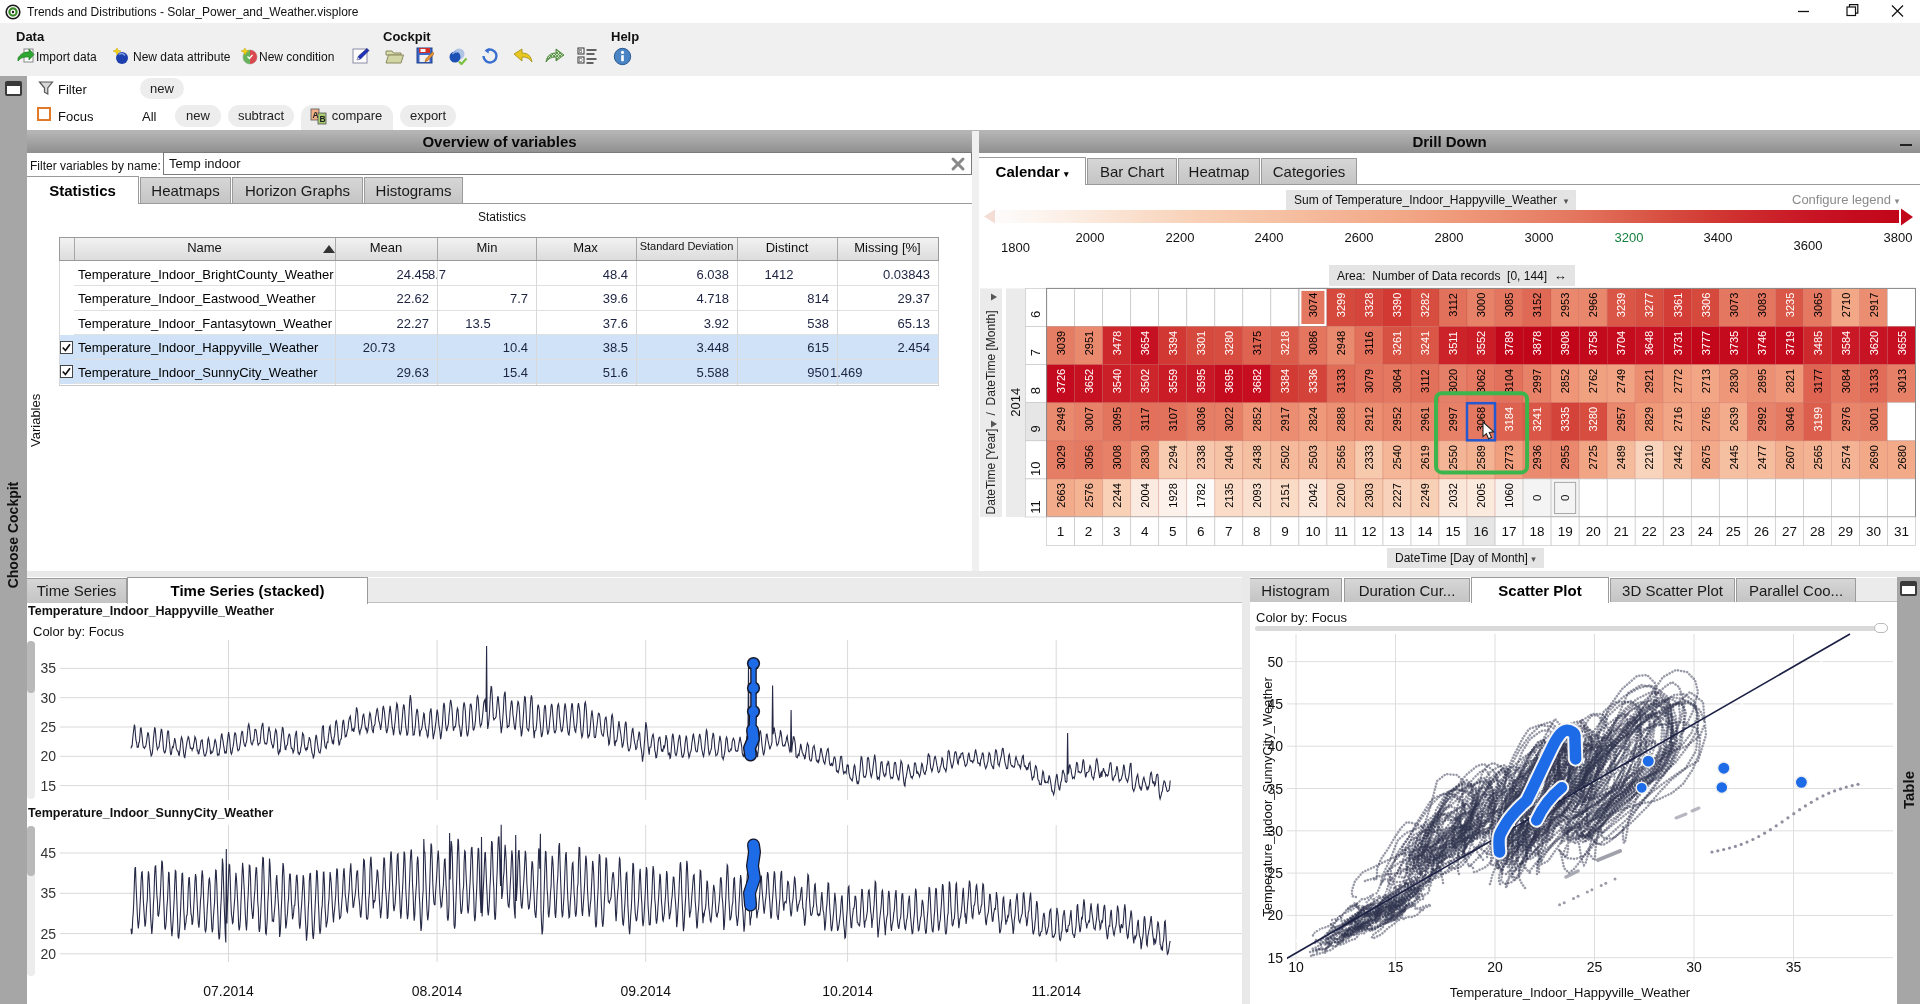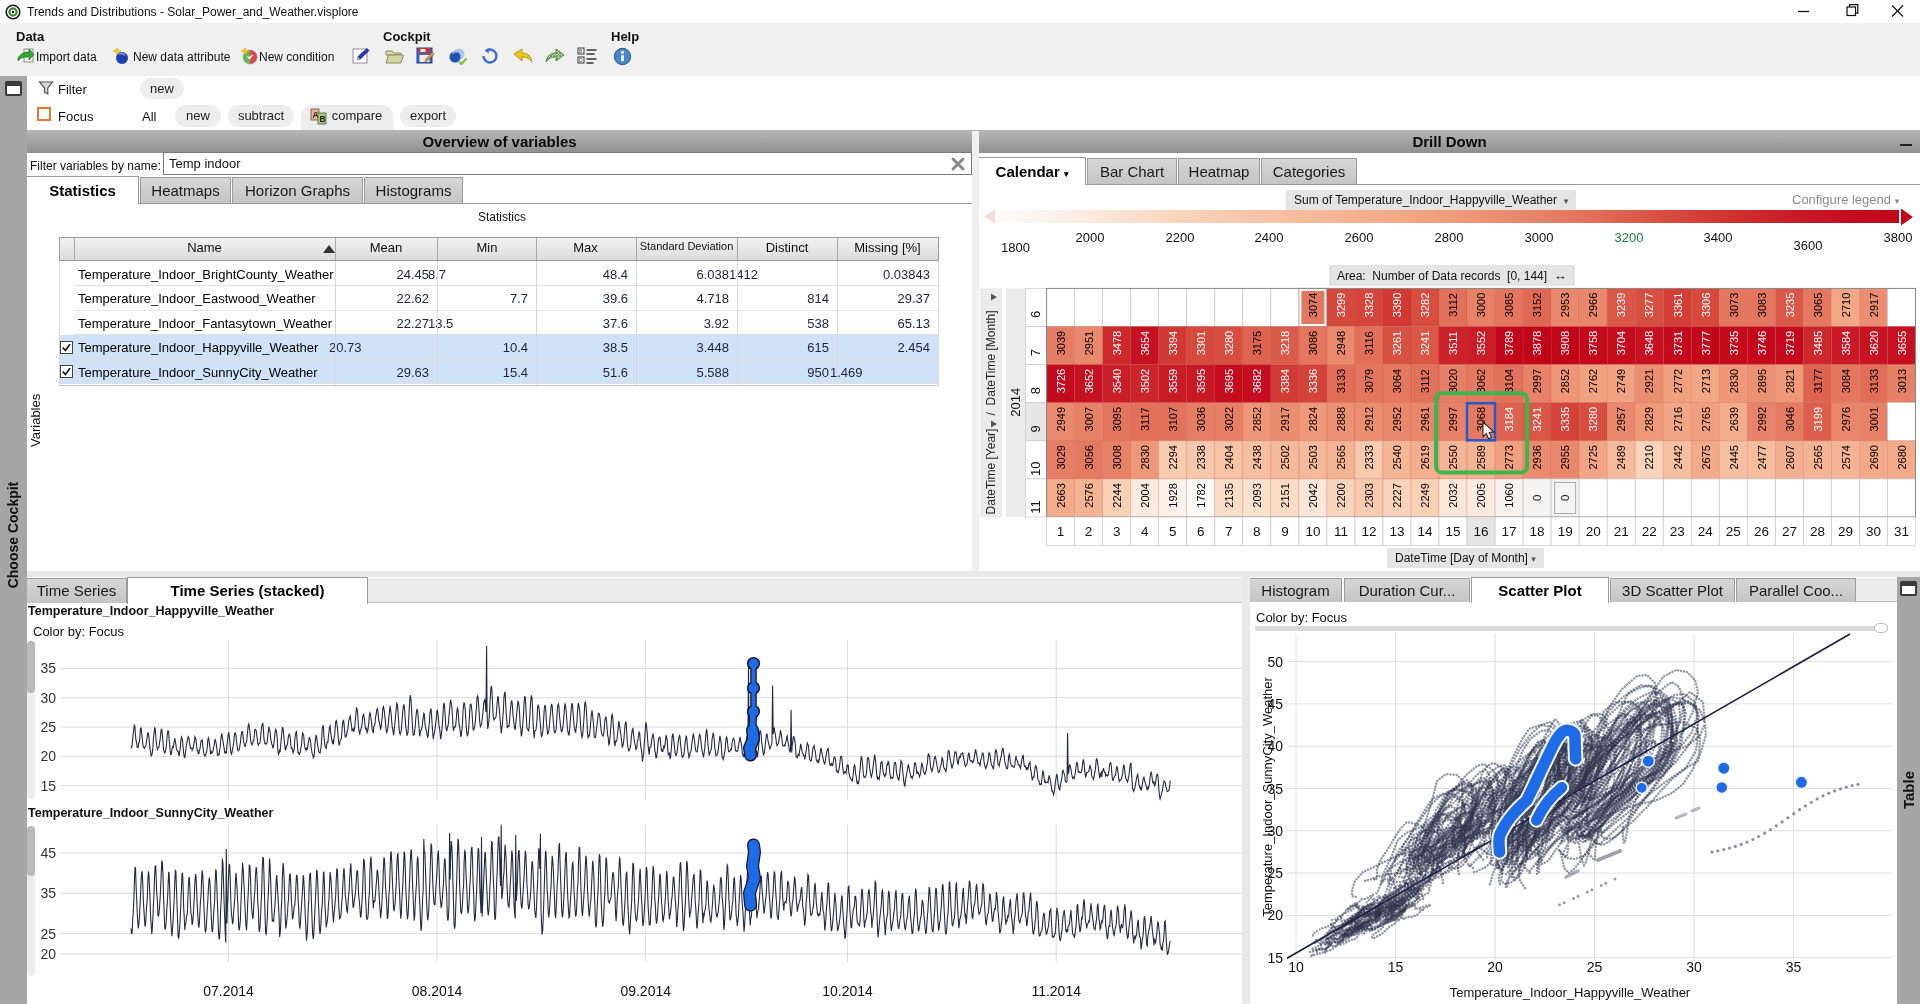--- a/index.html
+++ b/index.html
@@ -169,46 +169,46 @@
 <div class="abs" style="left:837px;top:238px;width:1px;height:22px;background:#a8a8a8;"></div>
 <svg class="abs" style="left:323px;top:245px" width="12" height="8" viewBox="0 0 12 8">
     <path d="M6 0l6 8H0z" fill="#333"></path>
   </svg>
 <div class="abs" style="left:74px;top:261.5px;width:865px;height:24.6px;background:#fff;border-bottom:1px solid #e0e0e0;"></div>
 <div class="abs" style="left:78px;top:266.5px;font-size:13px;color:#000;white-space:nowrap;">Temperature_Indoor_BrightCounty_Weather</div>
 <div class="abs" style="left:329px;top:266.5px;width:100px;font-size:13px;color:#1c2340;text-align:right;">24.45</div>
 <div class="abs" style="left:428px;top:266.5px;width:100px;font-size:13px;color:#1c2340;">8.7</div>
 <div class="abs" style="left:528px;top:266.5px;width:100px;font-size:13px;color:#1c2340;text-align:right;">48.4</div>
 <div class="abs" style="left:629px;top:266.5px;width:100px;font-size:13px;color:#1c2340;text-align:right;">6.038</div>
-<div class="abs" style="left:729px;top:266.5px;width:100px;font-size:13px;color:#1c2340;text-align:left;">1412</div>
+<div class="abs" style="left:729px;top:266.5px;width:100px;font-size:13px;color:#1c2340;text-align:center;">1412</div>
 <div class="abs" style="left:830px;top:266.5px;width:100px;font-size:13px;color:#1c2340;text-align:right;">0.03843</div>
 <div class="abs" style="left:74px;top:286.1px;width:865px;height:24.6px;background:#fff;border-bottom:1px solid #e0e0e0;"></div>
 <div class="abs" style="left:78px;top:291.1px;font-size:13px;color:#000;white-space:nowrap;">Temperature_Indoor_Eastwood_Weather</div>
 <div class="abs" style="left:329px;top:291.1px;width:100px;font-size:13px;color:#1c2340;text-align:right;">22.62</div>
 <div class="abs" style="left:428px;top:291.1px;width:100px;font-size:13px;color:#1c2340;text-align:right;">7.7</div>
 <div class="abs" style="left:528px;top:291.1px;width:100px;font-size:13px;color:#1c2340;text-align:right;">39.6</div>
 <div class="abs" style="left:629px;top:291.1px;width:100px;font-size:13px;color:#1c2340;text-align:right;">4.718</div>
 <div class="abs" style="left:729px;top:291.1px;width:100px;font-size:13px;color:#1c2340;text-align:right;">814</div>
 <div class="abs" style="left:830px;top:291.1px;width:100px;font-size:13px;color:#1c2340;text-align:right;">29.37</div>
 <div class="abs" style="left:74px;top:310.7px;width:865px;height:24.6px;background:#fff;border-bottom:1px solid #e0e0e0;"></div>
 <div class="abs" style="left:78px;top:315.7px;font-size:13px;color:#000;white-space:nowrap;">Temperature_Indoor_Fantasytown_Weather</div>
 <div class="abs" style="left:329px;top:315.7px;width:100px;font-size:13px;color:#1c2340;text-align:right;">22.27</div>
-<div class="abs" style="left:428px;top:315.7px;width:100px;font-size:13px;color:#1c2340;text-align:left;">13.5</div>
+<div class="abs" style="left:428px;top:315.7px;width:100px;font-size:13px;color:#1c2340;text-align:center;">13.5</div>
 <div class="abs" style="left:528px;top:315.7px;width:100px;font-size:13px;color:#1c2340;text-align:right;">37.6</div>
 <div class="abs" style="left:629px;top:315.7px;width:100px;font-size:13px;color:#1c2340;text-align:right;">3.92</div>
 <div class="abs" style="left:729px;top:315.7px;width:100px;font-size:13px;color:#1c2340;text-align:right;">538</div>
 <div class="abs" style="left:830px;top:315.7px;width:100px;font-size:13px;color:#1c2340;text-align:right;">65.13</div>
 <div class="abs" style="left:74px;top:335.3px;width:865px;height:24.6px;background:#cfe2f7;border-bottom:1px solid #e0e0e0;"></div>
 <div class="abs" style="left:59px;top:335.3px;width:15px;height:24.6px;background:#cfe2f7;"></div>
 <svg class="abs" style="left:60px;top:340.8px" width="13" height="13" viewBox="0 0 13 13">
     <rect x="0.5" y="0.5" width="12" height="12" fill="#fff" stroke="#444"></rect>
     <path d="M2.8 6.5l2.6 3 4.6-6.3" stroke="#111" stroke-width="1.7" fill="none"></path>
   </svg>
 <div class="abs" style="left:78px;top:340.3px;font-size:13px;color:#000;white-space:nowrap;">Temperature_Indoor_Happyville_Weather</div>
-<div class="abs" style="left:329px;top:340.3px;width:100px;font-size:13px;color:#1c2340;text-align:left;">20.73</div>
+<div class="abs" style="left:329px;top:340.3px;width:100px;font-size:13px;color:#1c2340;text-align:center;">20.73</div>
 <div class="abs" style="left:428px;top:340.3px;width:100px;font-size:13px;color:#1c2340;text-align:right;">10.4</div>
 <div class="abs" style="left:528px;top:340.3px;width:100px;font-size:13px;color:#1c2340;text-align:right;">38.5</div>
 <div class="abs" style="left:629px;top:340.3px;width:100px;font-size:13px;color:#1c2340;text-align:right;">3.448</div>
 <div class="abs" style="left:729px;top:340.3px;width:100px;font-size:13px;color:#1c2340;text-align:right;">615</div>
 <div class="abs" style="left:830px;top:340.3px;width:100px;font-size:13px;color:#1c2340;text-align:right;">2.454</div>
 <div class="abs" style="left:74px;top:359.9px;width:865px;height:24.6px;background:#cfe2f7;border-bottom:1px solid #e0e0e0;"></div>
 <div class="abs" style="left:59px;top:359.9px;width:15px;height:24.6px;background:#cfe2f7;"></div>
 <svg class="abs" style="left:60px;top:365.4px" width="13" height="13" viewBox="0 0 13 13">
     <rect x="0.5" y="0.5" width="12" height="12" fill="#fff" stroke="#444"></rect>
     <path d="M2.8 6.5l2.6 3 4.6-6.3" stroke="#111" stroke-width="1.7" fill="none"></path>

